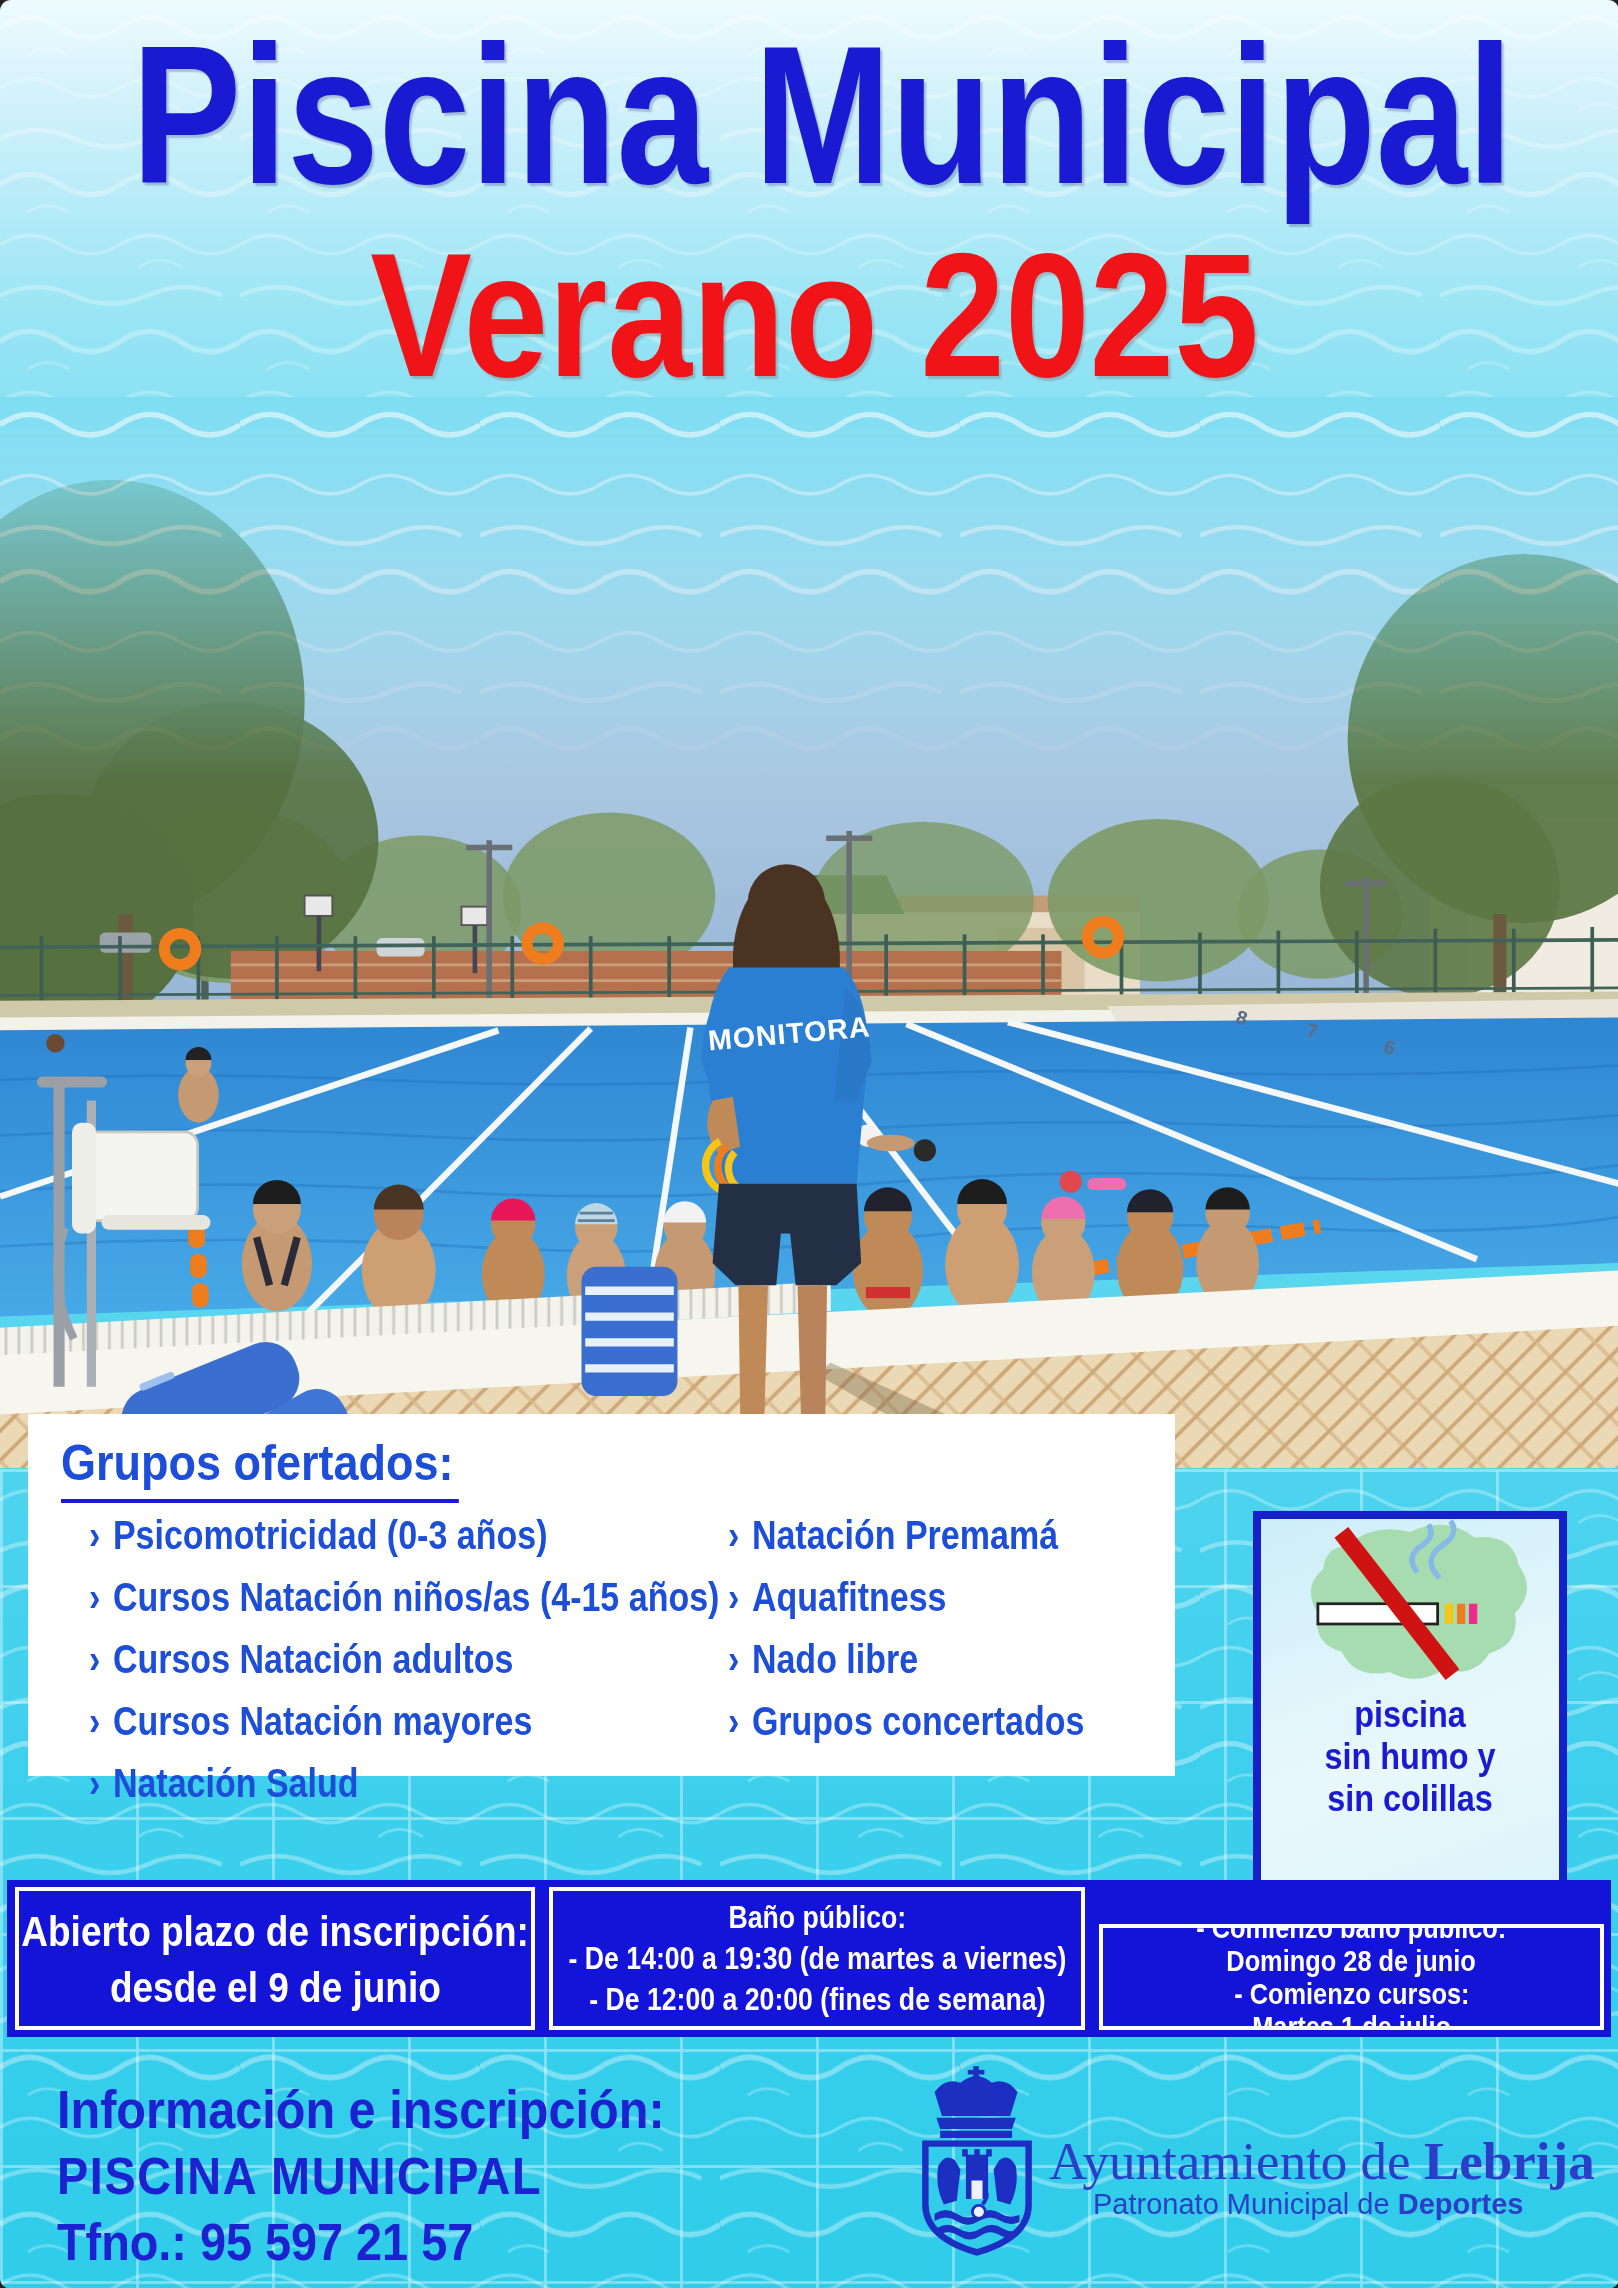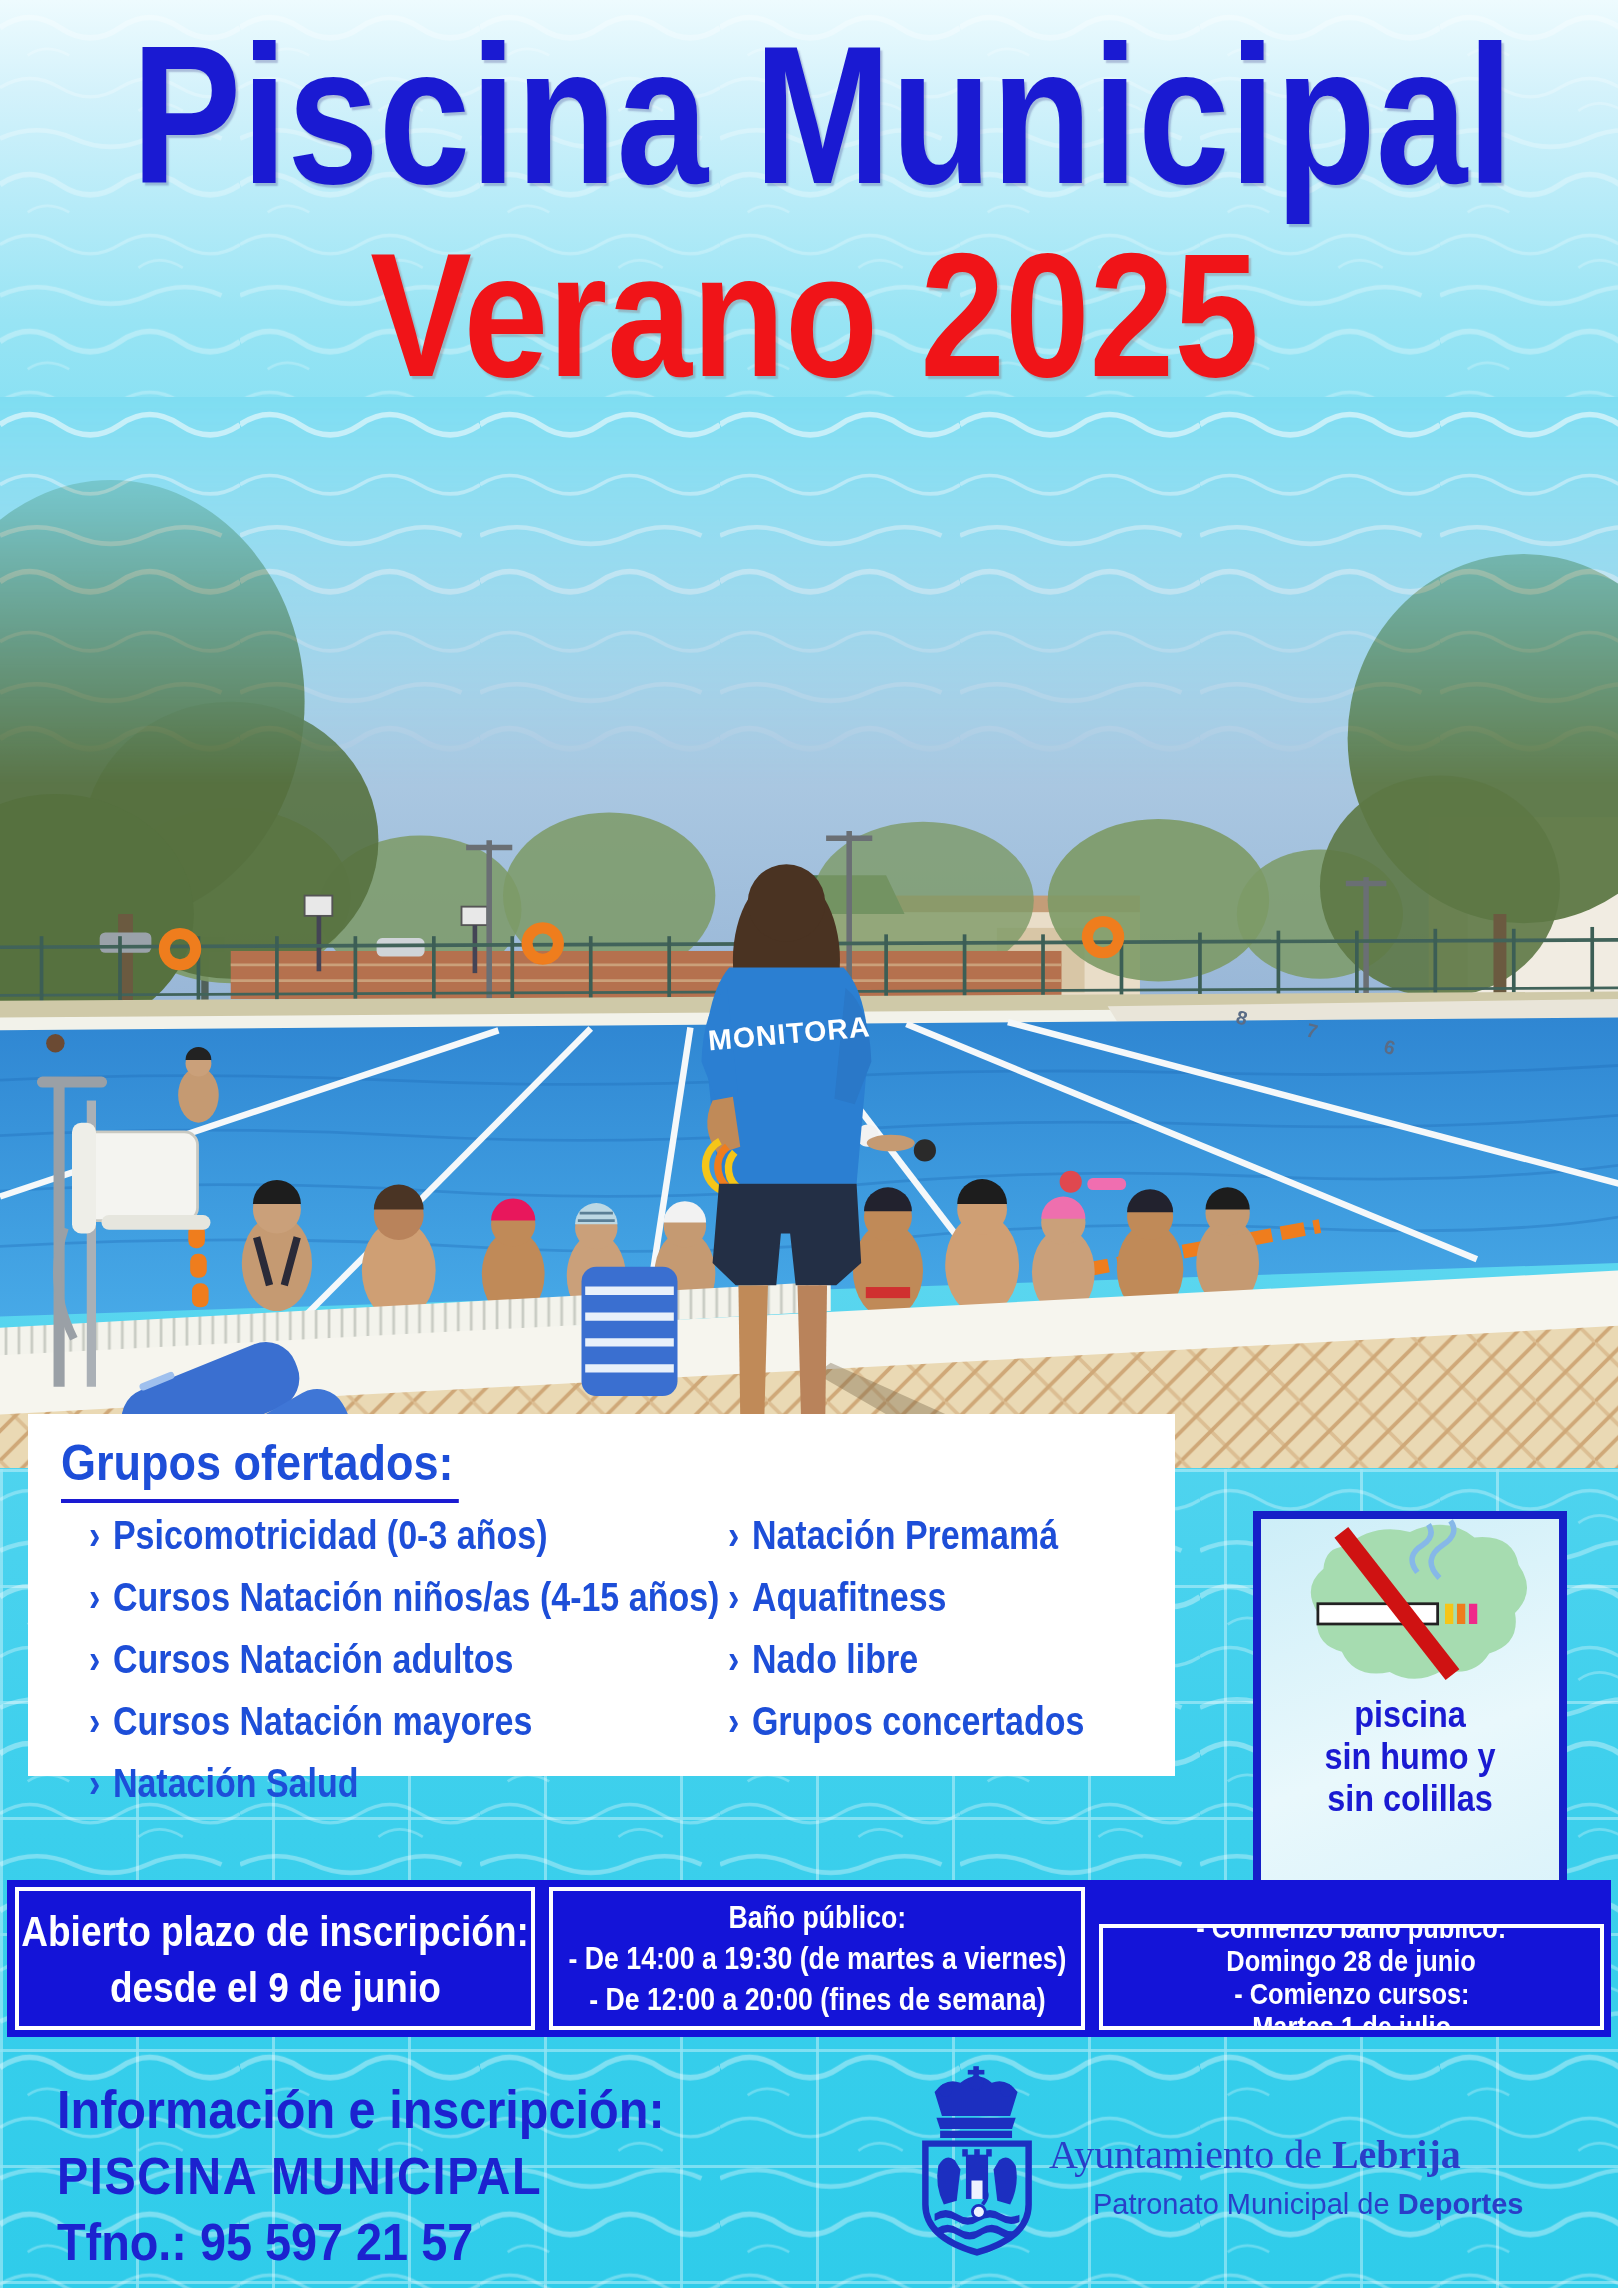--- a/index.html
+++ b/index.html
@@ -1,19 +1,19 @@
 <!DOCTYPE html>
 <html style="font-size:14.8px"><head>
 <meta charset="utf-8">
 <style>
   html,body{margin:0;padding:0;background:#222;}
   .poster{position:relative;width:1619px;height:2289px;overflow:hidden;
     font-family:"Liberation Sans",sans-serif;
     background:linear-gradient(180deg,#eefbfe 0%,#d4f2fb 4%,#b6ebf8 9%,#98e4f4 14%,
-      #85e0f3 19%,#7addf2 26%,#6cdaf1 40%,#5bd6ef 55%,#49d2ee 68%,#3bcfec 80%,#2fccea 100%);}
+      #85e0f3 19%,#7addf2 26%,#6cdaf1 40%,#5bd6ef 55%,#49d2ee 68%,#3bcfec 80%,#2fccea 100%);border-radius:11px;}
   .abs{position:absolute;}
   .bg-tex{left:0;top:0;width:1619px;height:2289px;pointer-events:none;}
   .tiles{left:0;top:1469px;width:1619px;height:820px;opacity:.45;pointer-events:none;
     background-image:
       repeating-linear-gradient(90deg,rgba(255,255,255,.8) 0 2.8px,transparent 2.8px 136px),
       repeating-linear-gradient(180deg,rgba(255,255,255,.8) 0 2.8px,transparent 2.8px 116px);}
   .title{left:0;right:0;top:26px;text-align:center;color:#1a1ad2;font-weight:bold;
     font-size:196px;line-height:180px;white-space:nowrap;}
   .title>span{display:inline-block;transform:scaleX(.84);transform-origin:center;
     text-shadow:2.8px 2.8px 1.8px rgba(30,30,120,.25);}
@@ -47,21 +47,21 @@
   .cell2 .ln{font-size:31px;line-height:41px;}
   .cell3 .ln{font-size:29.5px;line-height:33px;}
   .contact{left:57px;top:2075px;color:#1c22cf;font-weight:bold;
     transform:scaleX(.9);transform-origin:left top;white-space:nowrap;}
   .contact .c1{font-size:54px;line-height:68px;}
   .contact .c2{font-size:52px;line-height:66px;letter-spacing:1.8px;}
   .contact .c3{font-size:52px;line-height:66px;}
   .footer-logo{left:918px;top:2066px;width:665px;height:194px;}
   .emblem{position:absolute;left:0;top:0;}
   .org-line{position:absolute;left:131px;top:65px;color:#2a3ec8;
-    font-family:"Liberation Serif",serif;font-size:40px;white-space:nowrap;}
+    font-family:"Liberation Serif",serif;font-size:53px;white-space:nowrap;}
   .org-line b{font-weight:bold;}
   .dept-line{position:absolute;left:175px;top:122px;color:#2a3ec8;
     font-size:29px;white-space:nowrap;font-weight:normal;text-align:center;}
   .dept-line b{font-weight:bold;}
 </style>
 </head>
 <body>
 
 <div class="poster">
 

